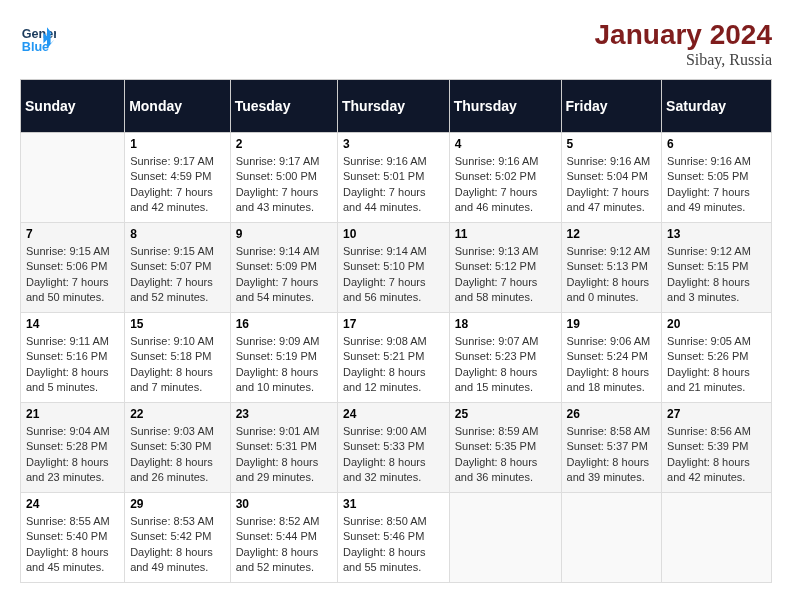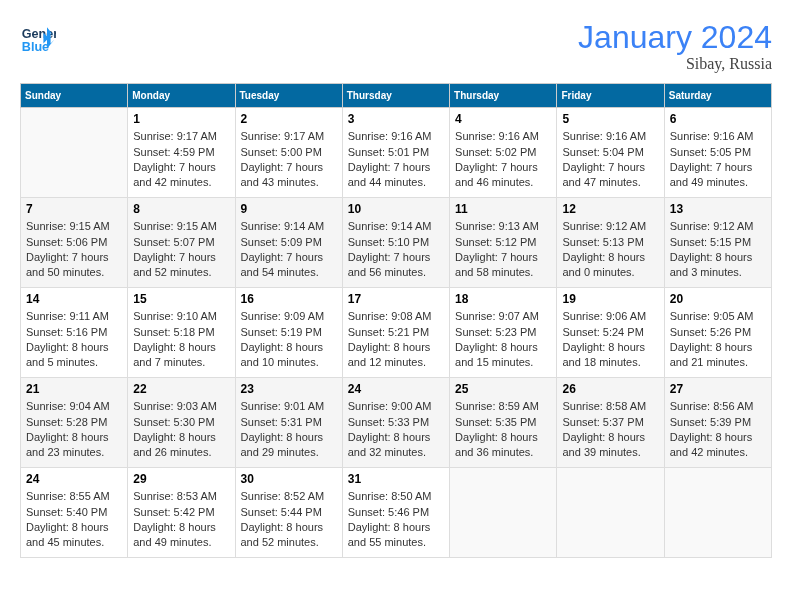--- a/index.html
+++ b/index.html
@@ -22,41 +22,41 @@
       gap: 4px;
     }
     .logo-icon {
       width: 36px;
       height: 36px;
     }
     .title-section {
       text-align: right;
     }
     .month-title {
-      font-size: 32px;
-      font-weight: normal;
-      color: #3b82f6;
+      font-size: 28px;
+      font-weight: bold;
+      color: #7f1d1d;
       line-height: 1.1;
     }
     .location {
       font-size: 16px;
       color: #444;
       font-family: Liberation Serif, serif;
     }
     table {
       width: 100%;
       border-collapse: collapse;
       font-size: 11px;
     }
     thead tr th {
-      background: #0369a1;
+      background: #0f172a;
       color: #fff;
-      padding: 6px 4px;
+      padding: 18px 4px;
       text-align: left;
-      font-size: 10px;
+      font-size: 14px;
       font-weight: bold;
       border: 1px solid #ccc;
     }
     tbody tr {
       vertical-align: top;
     }
     tbody tr:nth-child(even) {
       background: #f5f5f5;
     }
     tbody tr:nth-child(odd) {

